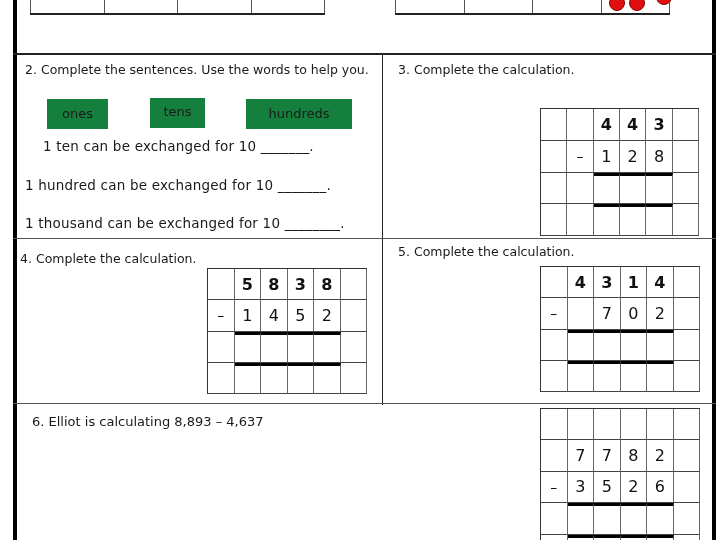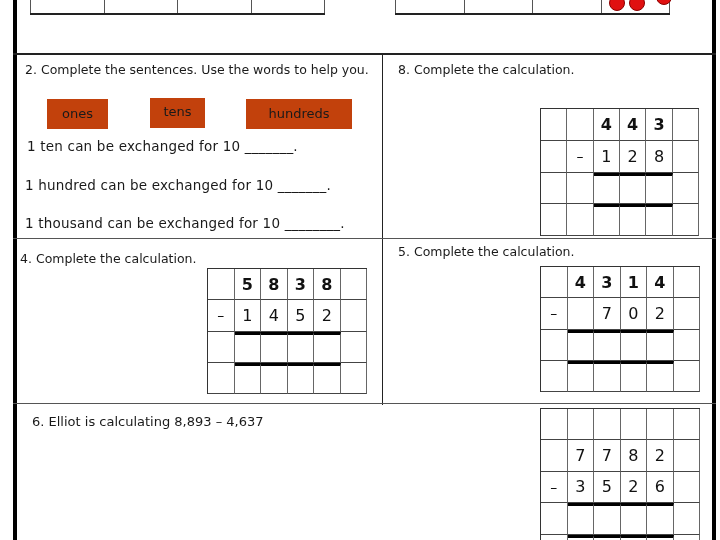--- a/index.html
+++ b/index.html
@@ -17,21 +17,21 @@
 
   
   .top-grid { top:-20px; height:33px; display:flex; border-bottom:2px solid #222; }
   .top-grid .cell { flex:1; border-right:1px solid #555; position:relative; }
   .top-grid .cell:first-child { border-left:1px solid #555; }
   .counter { position:absolute; width:16px; height:16px; border-radius:50%;
     background:#e01010; border:1px solid #8a0000; box-sizing:border-box; }
 
   .qtext { font-size:12.5px; line-height:16px; white-space:nowrap; }
 
-  .word-box { background:#c2410c; font-size:13px; text-align:center; height:30px; line-height:30px; }
+  .word-box { background:#15803d; font-size:13px; text-align:center; height:30px; line-height:30px; }
 
   .sentence { font-size:13.5px; white-space:nowrap; letter-spacing:0.2px; }
 
   
   .calc-grid { display:grid; border-top:1px solid #333; border-left:1px solid #333; box-sizing:border-box; }
   .calc-grid .c {
     border-right:1px solid #666; border-bottom:1px solid #444;
     box-sizing:border-box; display:flex; align-items:center; justify-content:center;
     font-family:"DejaVu Sans", sans-serif; font-size:16px; color:#111;
   }
@@ -64,25 +64,25 @@
 
 <div class="abs hline" style="left:13px; top:53px; width:703px;"></div>
 <div class="abs vline" style="left:382px; top:55px; height:350px;"></div>
 <div class="abs hline grey" style="left:13px; top:238px; width:703px; height:1px;"></div>
 <div class="abs hline grey" style="left:13px; top:403px; width:703px; height:1px;"></div>
 
 <div class="abs qtext" style="left:25px; top:62px;">2. Complete the sentences. Use the words to help you.</div>
 <div class="abs word-box" style="left:47px; top:99px; width:61px;">ones</div>
 <div class="abs word-box" style="left:150px; top:98px; width:55px; line-height:28px;">tens</div>
 <div class="abs word-box" style="left:246px; top:99px; width:106px;">hundreds</div>
-<div class="abs sentence" style="left:27px; top:138px;">1 ten can be exchanged for 10 _______.</div>
+<div class="abs sentence" style="left:43px; top:138px;">1 ten can be exchanged for 10 _______.</div>
 <div class="abs sentence" style="left:25px; top:177px;">1 hundred can be exchanged for 10 _______.</div>
 <div class="abs sentence" style="left:25px; top:215px;">1 thousand can be exchanged for 10  ________.</div>
 
-<div class="abs qtext" style="left:398px; top:62px;">8. Complete the calculation.</div>
+<div class="abs qtext" style="left:398px; top:62px;">3. Complete the calculation.</div>
 <div class="abs calc-grid" id="grid-q3" style="left: 540px; top: 108px; width: 159px; height: 128px; grid-template-columns: repeat(6, 1fr); grid-template-rows: repeat(4, 1fr);">
     <div class="c"></div>
     <div class="c"></div>
     <div class="c bold">4</div>
     <div class="c bold">4</div>
     <div class="c bold">3</div>
     <div class="c"></div>
     <div class="c"></div>
     <div class="c minus">–</div>
     <div class="c">1</div>

